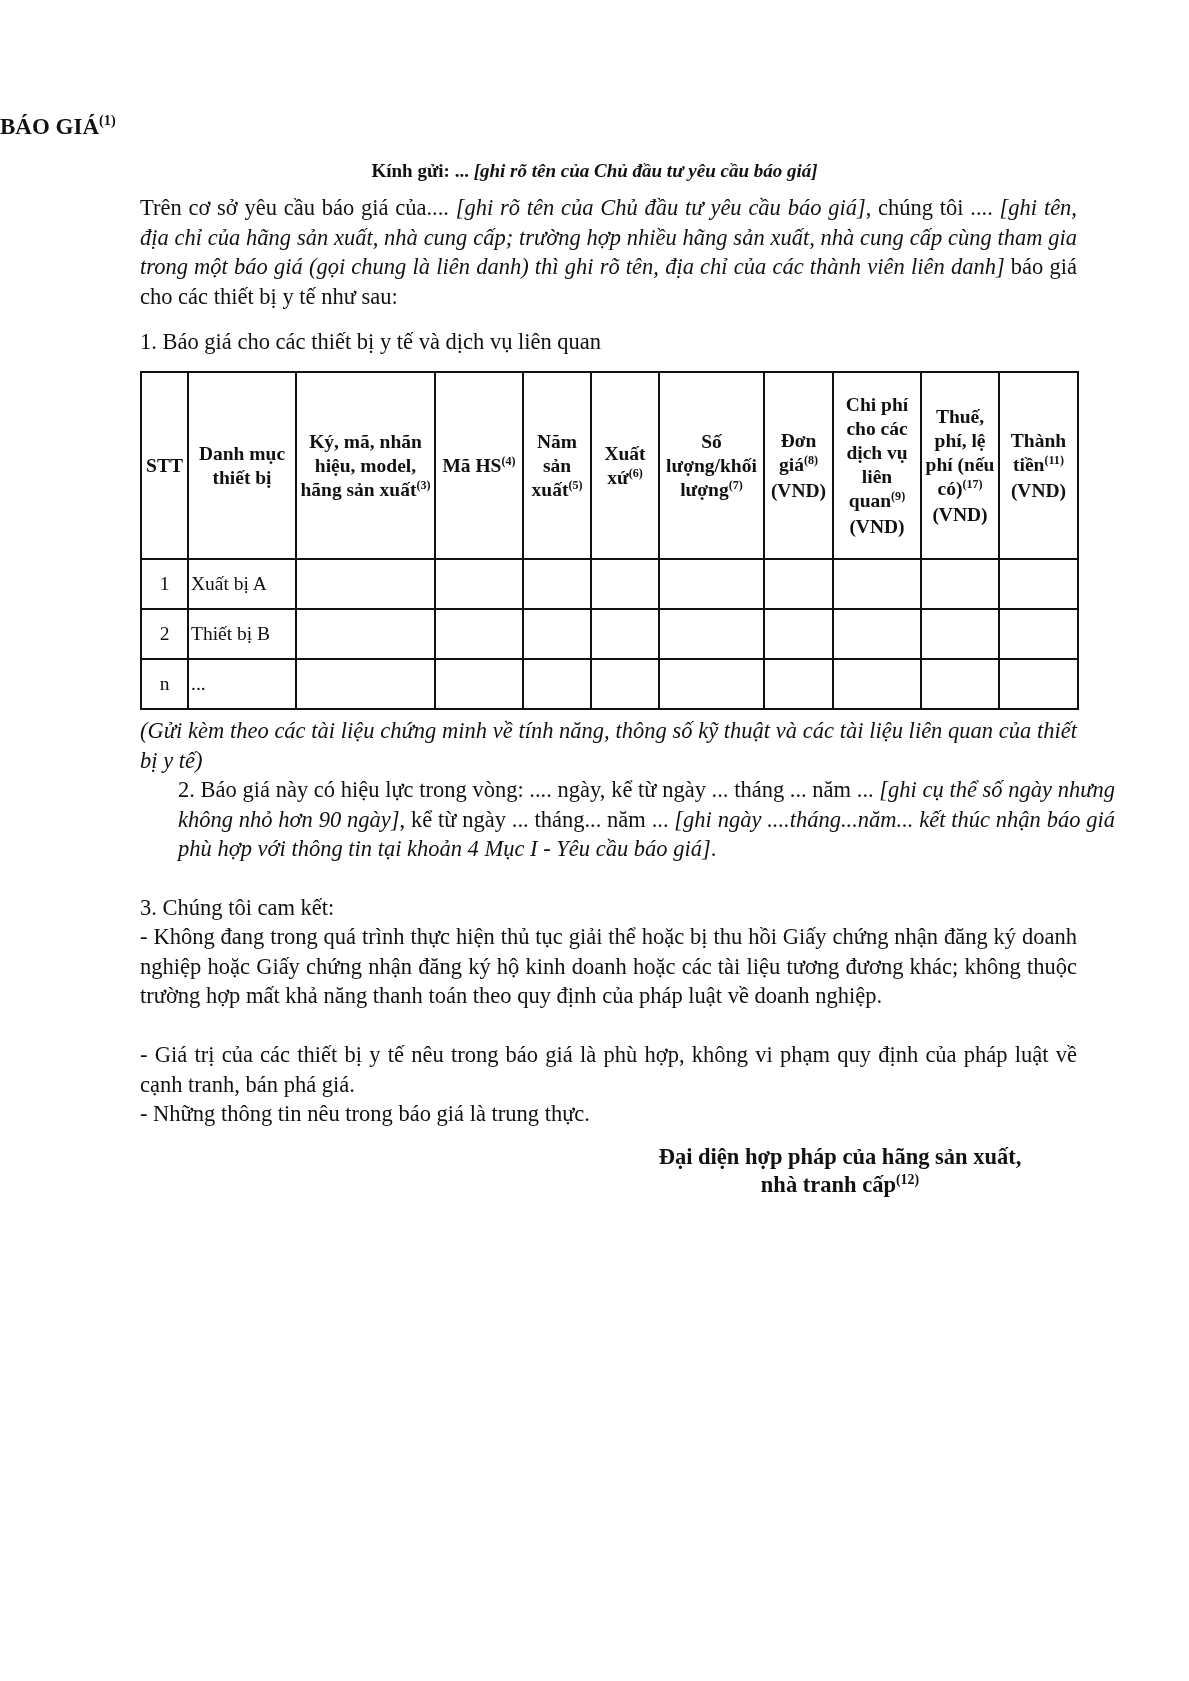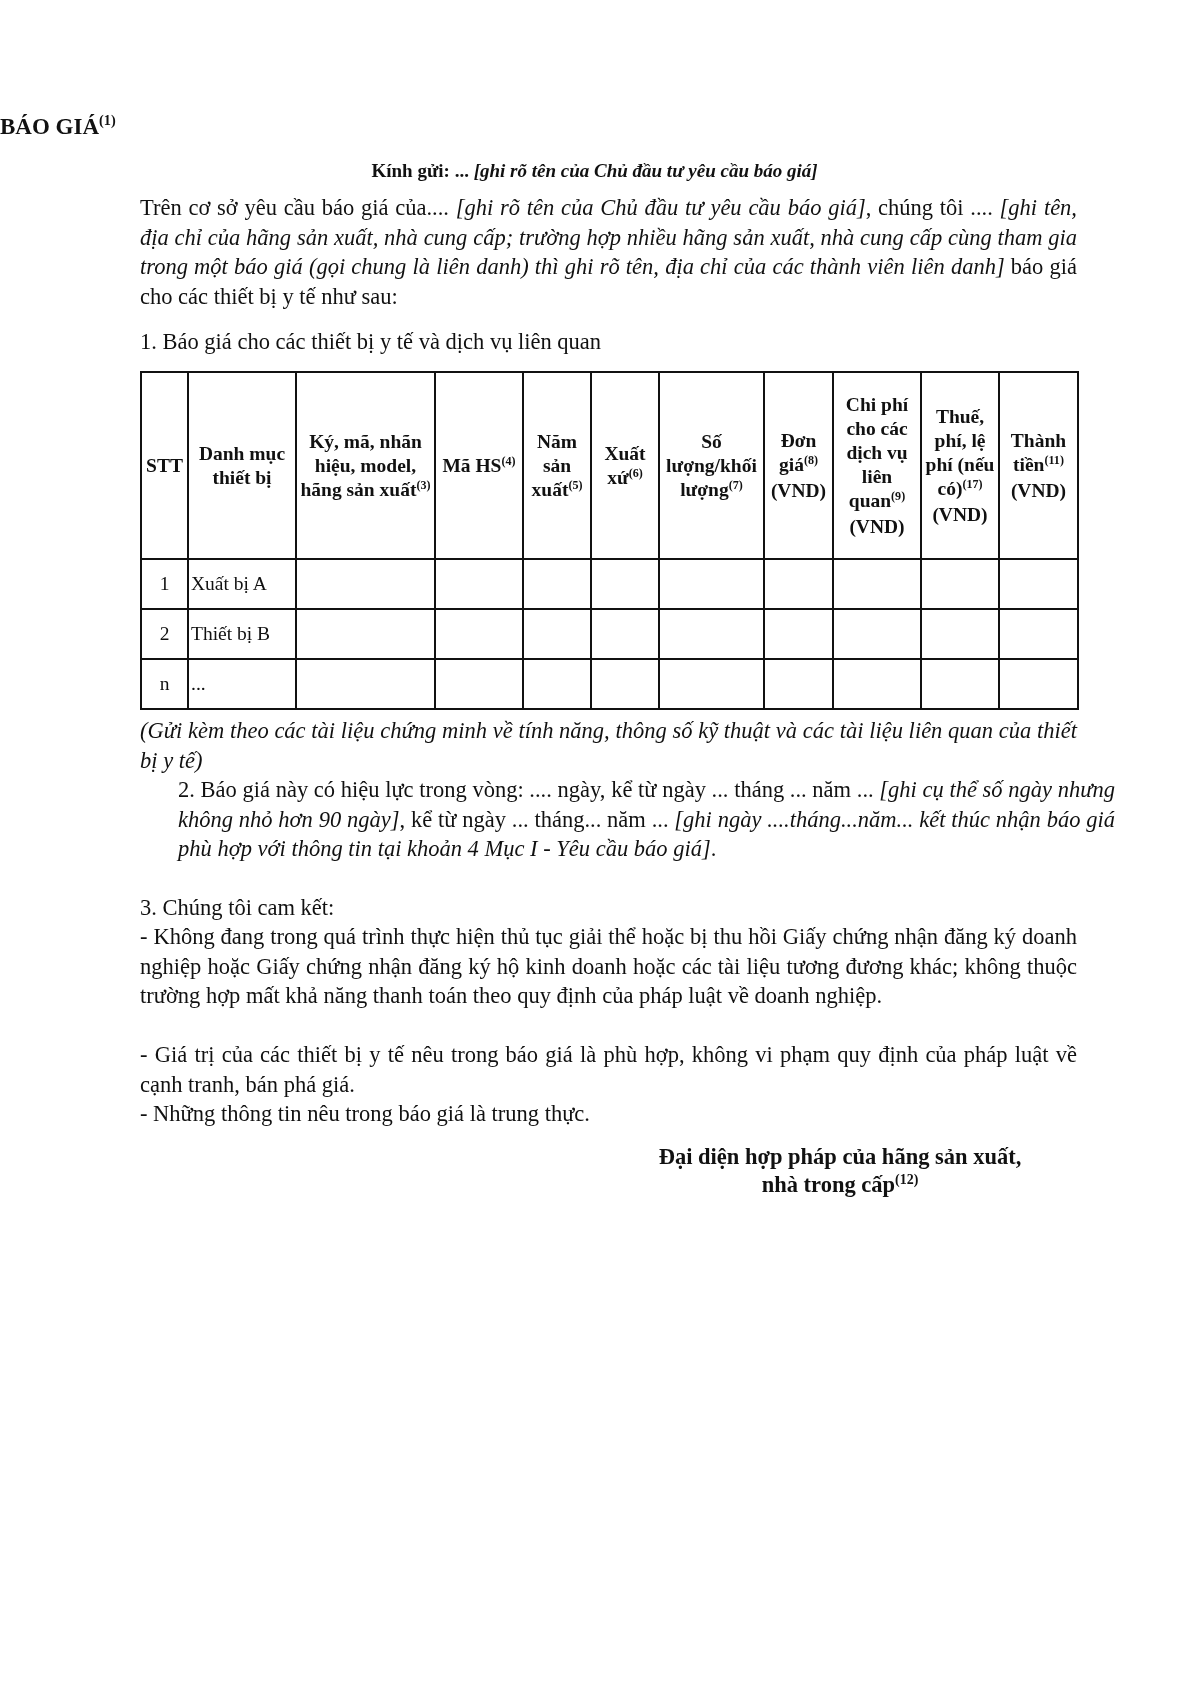--- a/index.html
+++ b/index.html
@@ -109,14 +109,14 @@
 <div class="abs para" style="top:775px;margin-left:38px;"><span>2. Báo giá này có hiệu lực trong vòng: .... ngày, kể từ ngày ... tháng ... năm ... </span><i>[ghi cụ thể số ngày nhưng không nhỏ hơn 90 ngày]</i><span>, kể từ ngày ... tháng... năm ... </span><i>[ghi ngày ....tháng...năm... kết thúc nhận báo giá phù hợp với thông tin tại khoản 4 Mục I - Yêu cầu báo giá]</i><span>.</span></div>
 
 <div class="abs para" style="top:893px;">3. Chúng tôi cam kết:</div>
 
 <div class="abs para" style="top:922px;">- Không đang trong quá trình thực hiện thủ tục giải thể hoặc bị thu hồi Giấy chứng nhận đăng ký doanh nghiệp hoặc Giấy chứng nhận đăng ký hộ kinh doanh hoặc các tài liệu tương đương khác; không thuộc trường hợp mất khả năng thanh toán theo quy định của pháp luật về doanh nghiệp.</div>
 <div class="abs para" style="top:1040px;">- Giá trị của các thiết bị y tế nêu trong báo giá là phù hợp, không vi phạm quy định của pháp luật về cạnh tranh, bán phá giá.</div>
 <div class="abs para" style="top:1099px;">- Những thông tin nêu trong báo giá là trung thực.</div>
 
 <div class="abs sig">
   <div class="b">Đại diện hợp pháp của hãng sản xuất,</div>
-  <div class="b"><span>nhà trong cấp</span><sup>(12)</sup></div>
+  <div class="b"><span>nhà tranh cấp</span><sup>(12)</sup></div>
 </div>
 
 </body></html>

